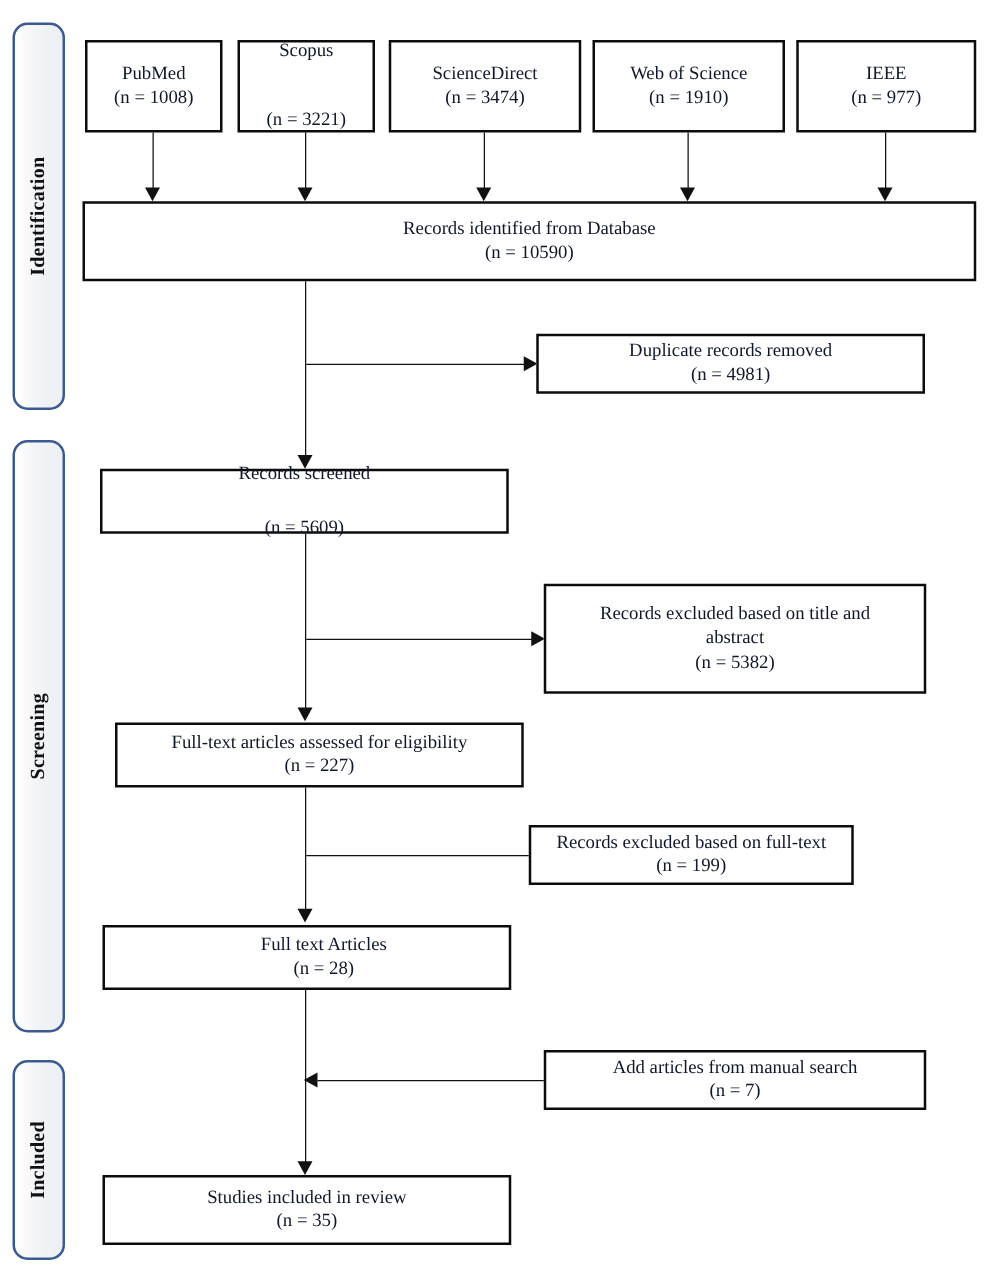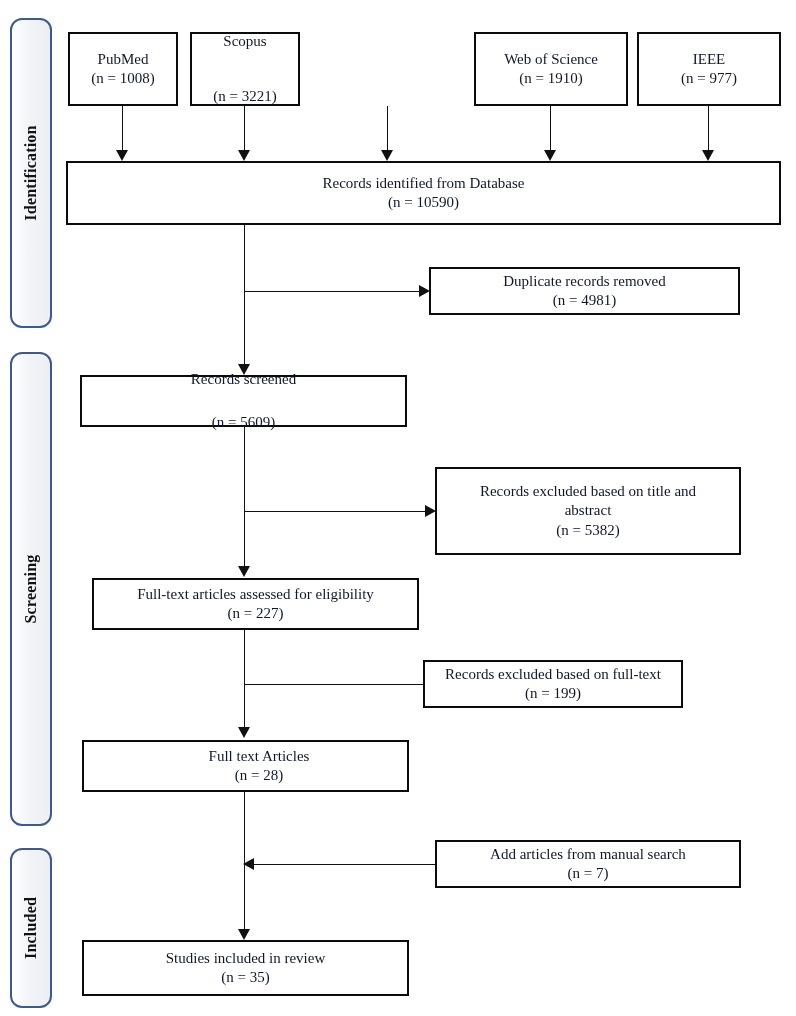--- a/index.html
+++ b/index.html
@@ -109,20 +109,24 @@
   <div class="box" style="left:68px; top:32px; width:110px; height:74px;">
     <span class="ln">PubMed</span>
     <span class="ln">(n = 1008)</span>
   </div>
 
   <div class="box" style="left:190px; top:32px; width:110px; height:74px;gap:36px;">
     <span class="ln">Scopus</span>
     <span class="ln">(n = 3221)</span>
   </div>
 
+  <div class="box" style="left:311px; top:32px; width:154px; height:74px;">
+    <span class="ln">ScienceDirect</span>
+    <span class="ln">(n = 3474)</span>
+  </div>
 
   <div class="box" style="left:474px; top:32px; width:154px; height:74px;">
     <span class="ln">Web of Science</span>
     <span class="ln">(n = 1910)</span>
   </div>
 
   <div class="box" style="left:637px; top:32px; width:144px; height:74px;">
     <span class="ln">IEEE</span>
     <span class="ln">(n = 977)</span>
   </div>

